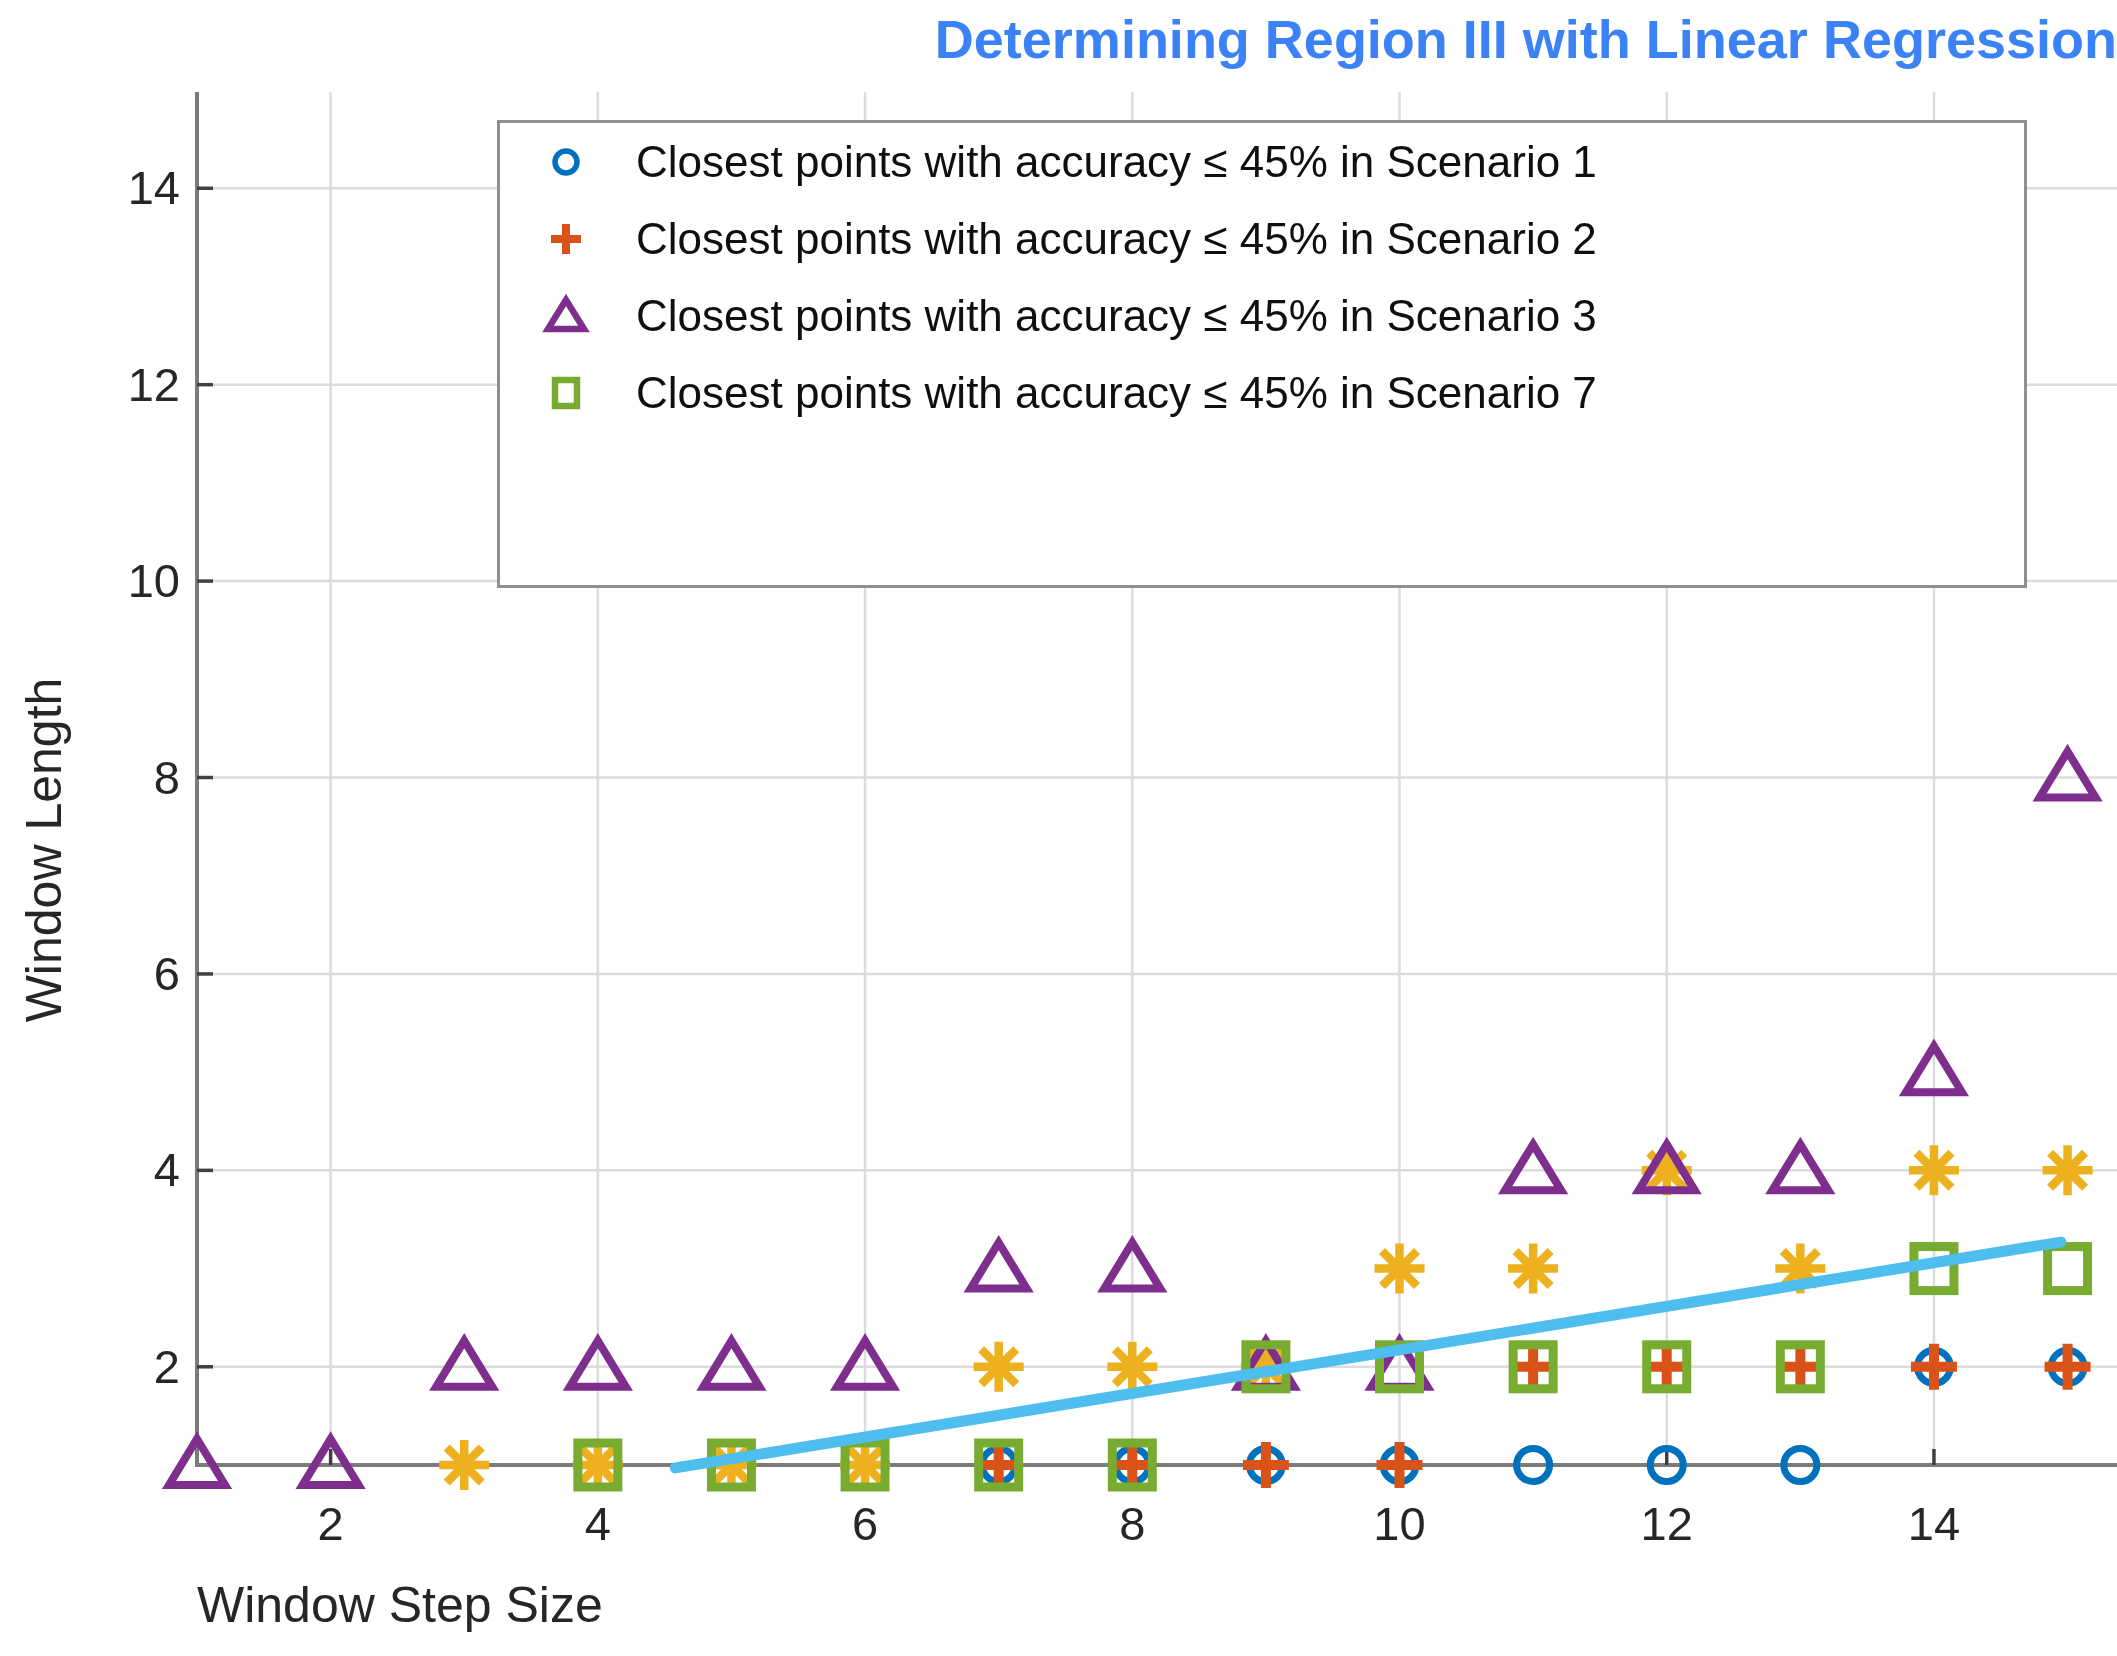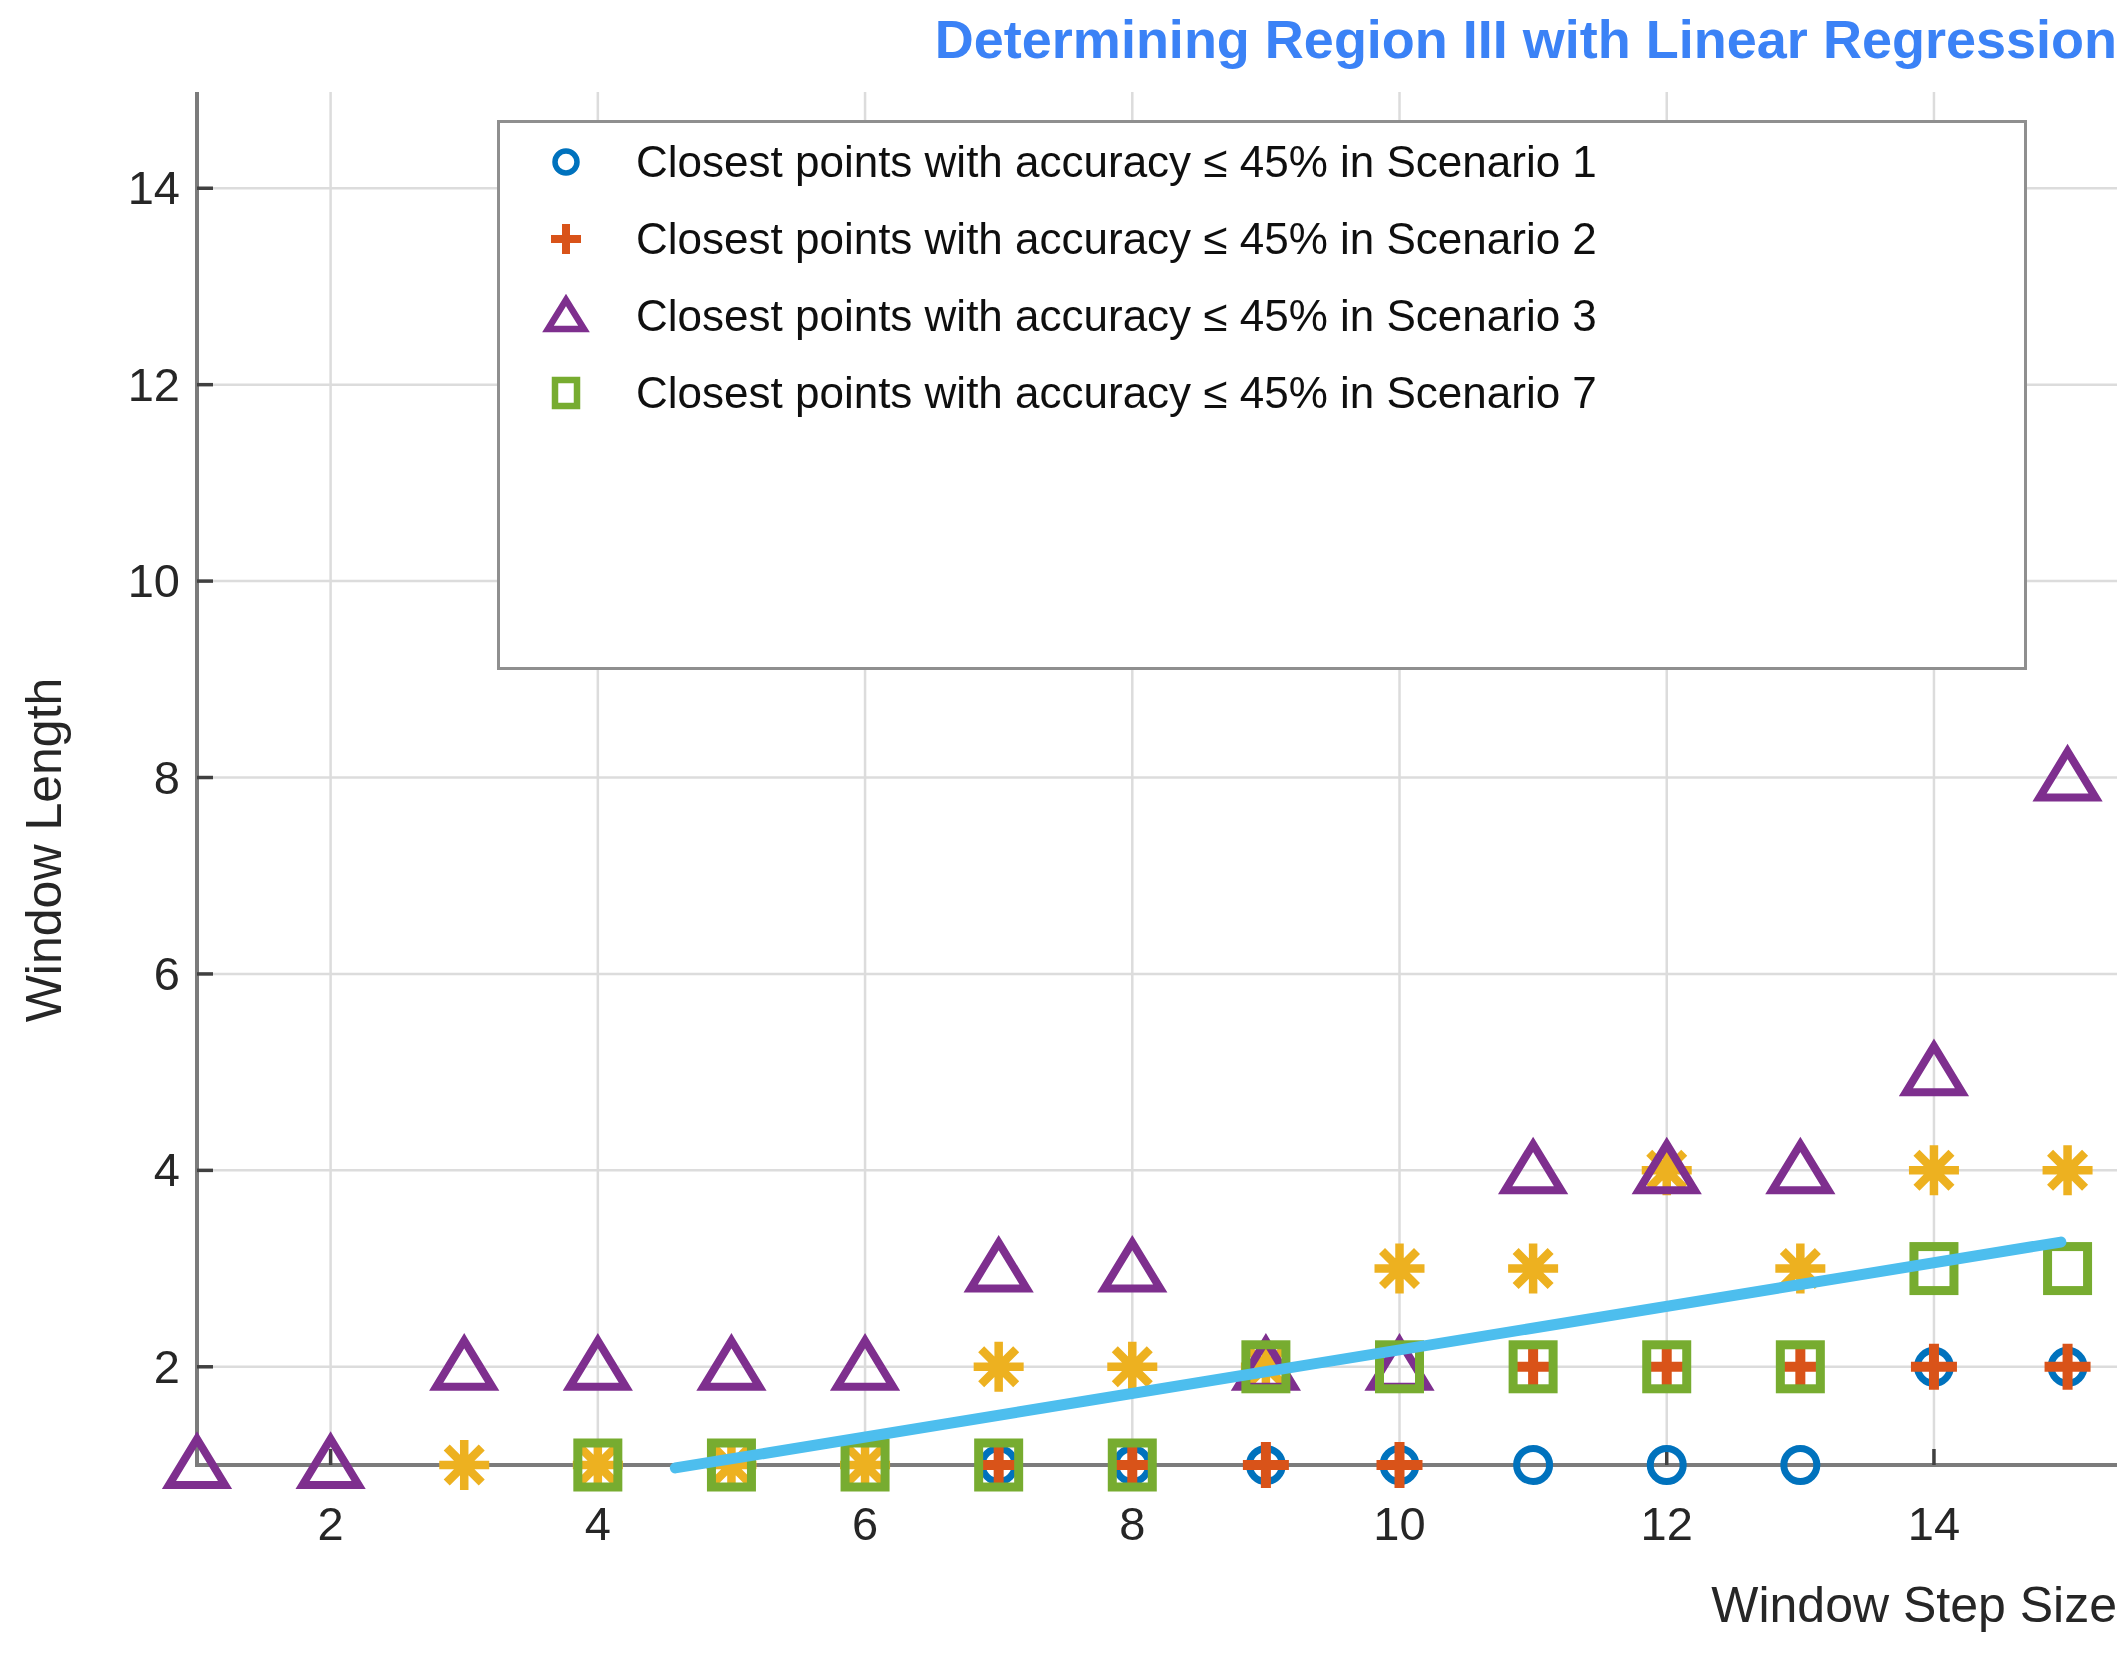--- a/index.html
+++ b/index.html
@@ -1,25 +1,25 @@
 <!DOCTYPE html>
 <html><head>
 <meta charset="utf-8">
 <style>
   html,body{margin:0;padding:0;background:#ffffff;}
   #fig{position:relative;width:2117px;height:1656px;background:#fff;overflow:hidden;
        font-family:"Liberation Sans", sans-serif;}
   #plot-svg{position:absolute;left:0;top:0;}
   .title{position:absolute;left:197px;top:8px;width:1920px;text-align:right;
          font-size:54px;font-weight:bold;color:#3b82f6;}
-  .xlabel{position:absolute;left:197px;top:1576px;width:1920px;text-align:right;
+  .xlabel{position:absolute;left:197px;top:1576px;width:1920px;text-align:left;
           font-size:50px;color:#262626;}
   .ylabel{position:absolute;left:44px;top:850px;transform:translate(-50%,-50%) rotate(-90deg);
           font-size:50px;color:#262626;white-space:nowrap;}
-  .legend{position:absolute;left:497px;top:120px;width:1530px;height:550px;
+  .legend{position:absolute;left:497px;top:120px;width:1530px;height:468px;
           background:#fff;border:3px solid #8f8f8f;box-sizing:border-box;}
   .legend-row{display:flex;align-items:center;height:77px;}
   .legend-glyph{margin-left:6px;flex:0 0 120px;}
   .legend-label{margin-left:10px;font-size:44px;color:#0f0f0f;white-space:nowrap;}
 </style>
 </head>
 <body>
 
 <div id="fig">
   <svg id="plot-svg" width="2117" height="1656">

